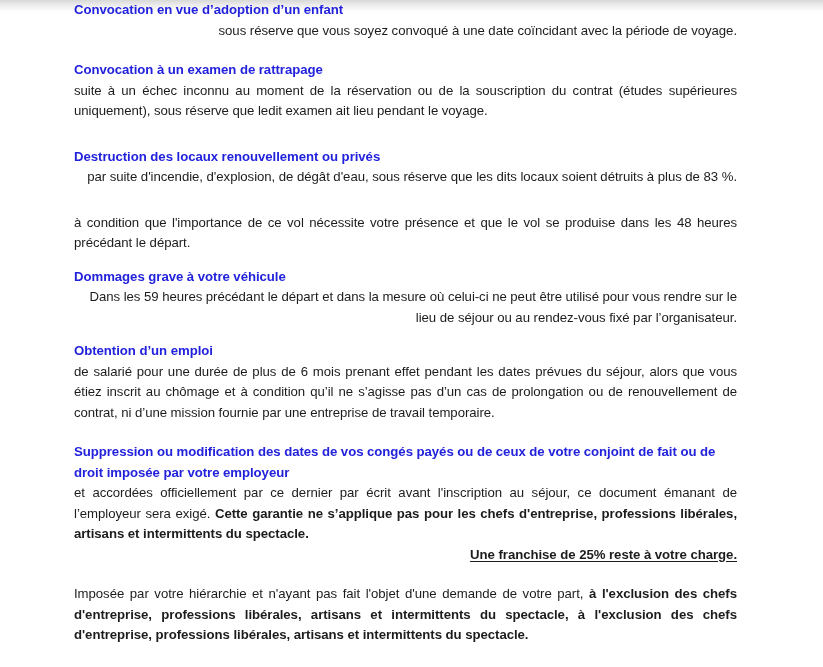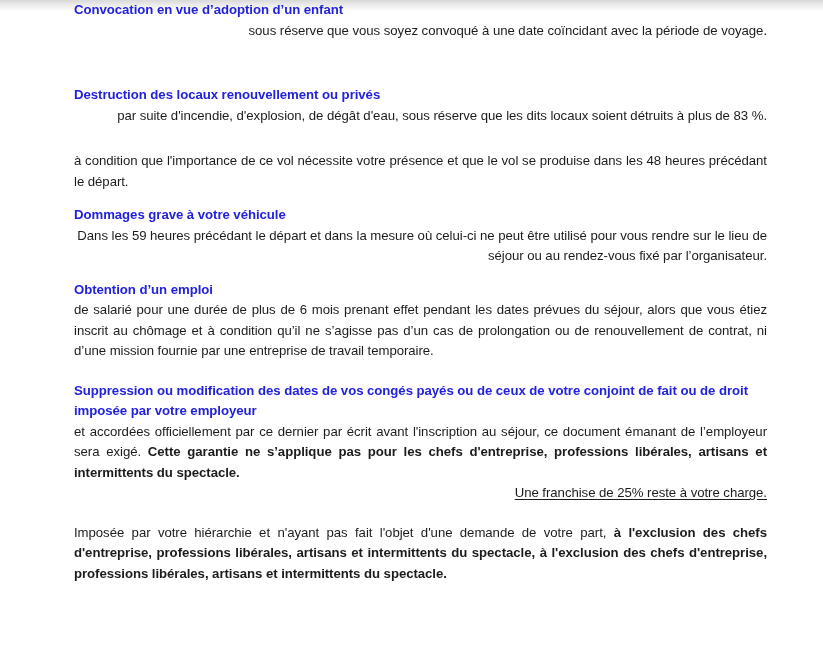--- a/index.html
+++ b/index.html
@@ -24,21 +24,21 @@
   }
   #doc {
     position: absolute;
     top: 0;
     left: 0;
     width: 823px;
     padding: 0;
   }
   .block {
     padding-left: 74px;
-    padding-right: 56px;
+    padding-right: 86px;
   }
   .heading {
     color: #2222DD;
     font-weight: bold;
     font-size: 13.2px;
     line-height: 20.5px;
     margin: 0;
     letter-spacing: -0.05px;
   }
   .para {
@@ -50,21 +50,21 @@
     text-justify: inter-word;
     letter-spacing: -0.05px;
   }
   .para.nojust {
     text-align: right;
   }
   .para b, .para .b {
     font-weight: bold;
   }
   .ul {
-    font-weight: normal;
+    font-weight: bold;
     text-decoration: underline;
     text-underline-offset: 2px;
   }
   .gap-lg { height: 25px; }
   .gap-md { height: 19px; }
   .gap-sm { height: 13px; }
 </style>
 </head>
 <body>
 
@@ -72,20 +72,24 @@
 
 <div id="doc">
 
   <div class="block">
     <p class="heading">Convocation en vue d’adoption d’un enfant</p>
     <p class="para nojust">sous réserve que vous soyez convoqué à une date coïncidant avec la période de voyage.</p>
   </div>
 
   <div class="gap-md"></div>
 
+  <div class="block">
+    <p class="heading">Convocation à un examen de rattrapage</p>
+    <p class="para">suite à un échec inconnu au moment de la réservation ou de la souscription du contrat (études supérieures uniquement), sous réserve que ledit examen ait lieu pendant le voyage.</p>
+  </div>
 
   <div class="gap-lg"></div>
 
   <div class="block">
     <p class="heading">Destruction des locaux renouvellement ou privés</p>
     <p class="para nojust">par suite d'incendie, d'explosion, de dégât d'eau, sous réserve que les dits locaux soient détruits à plus de 83 %.</p>
   </div>
 
   <div class="gap-lg"></div>
 

